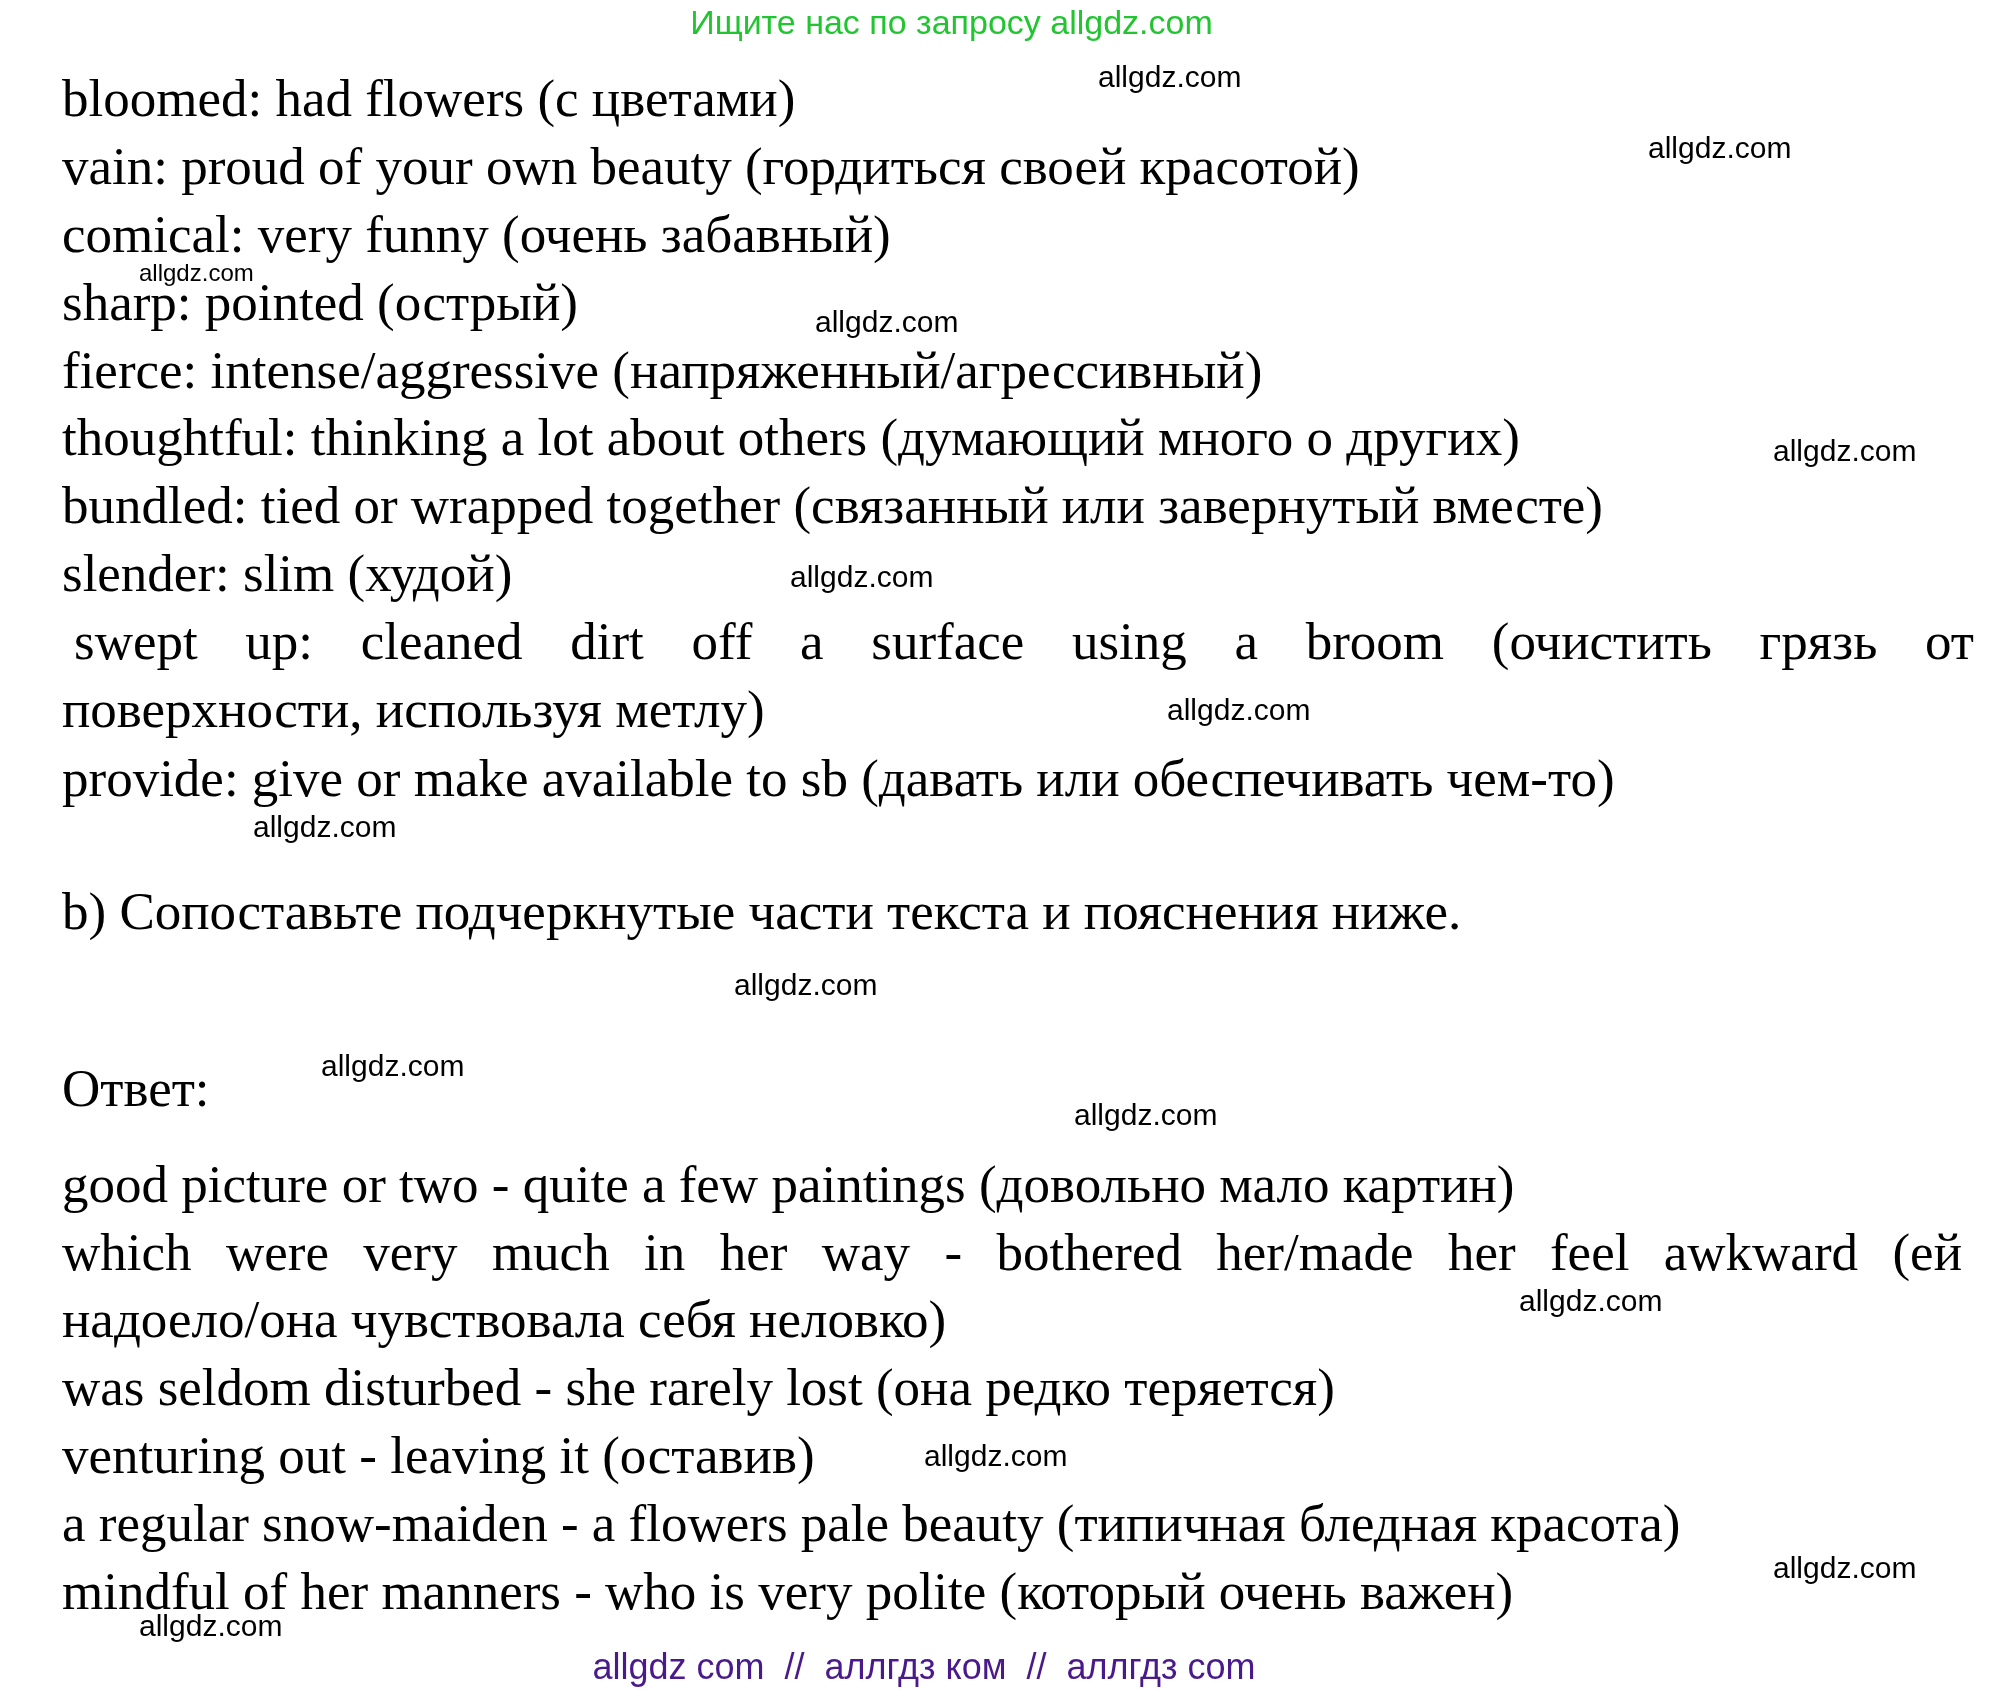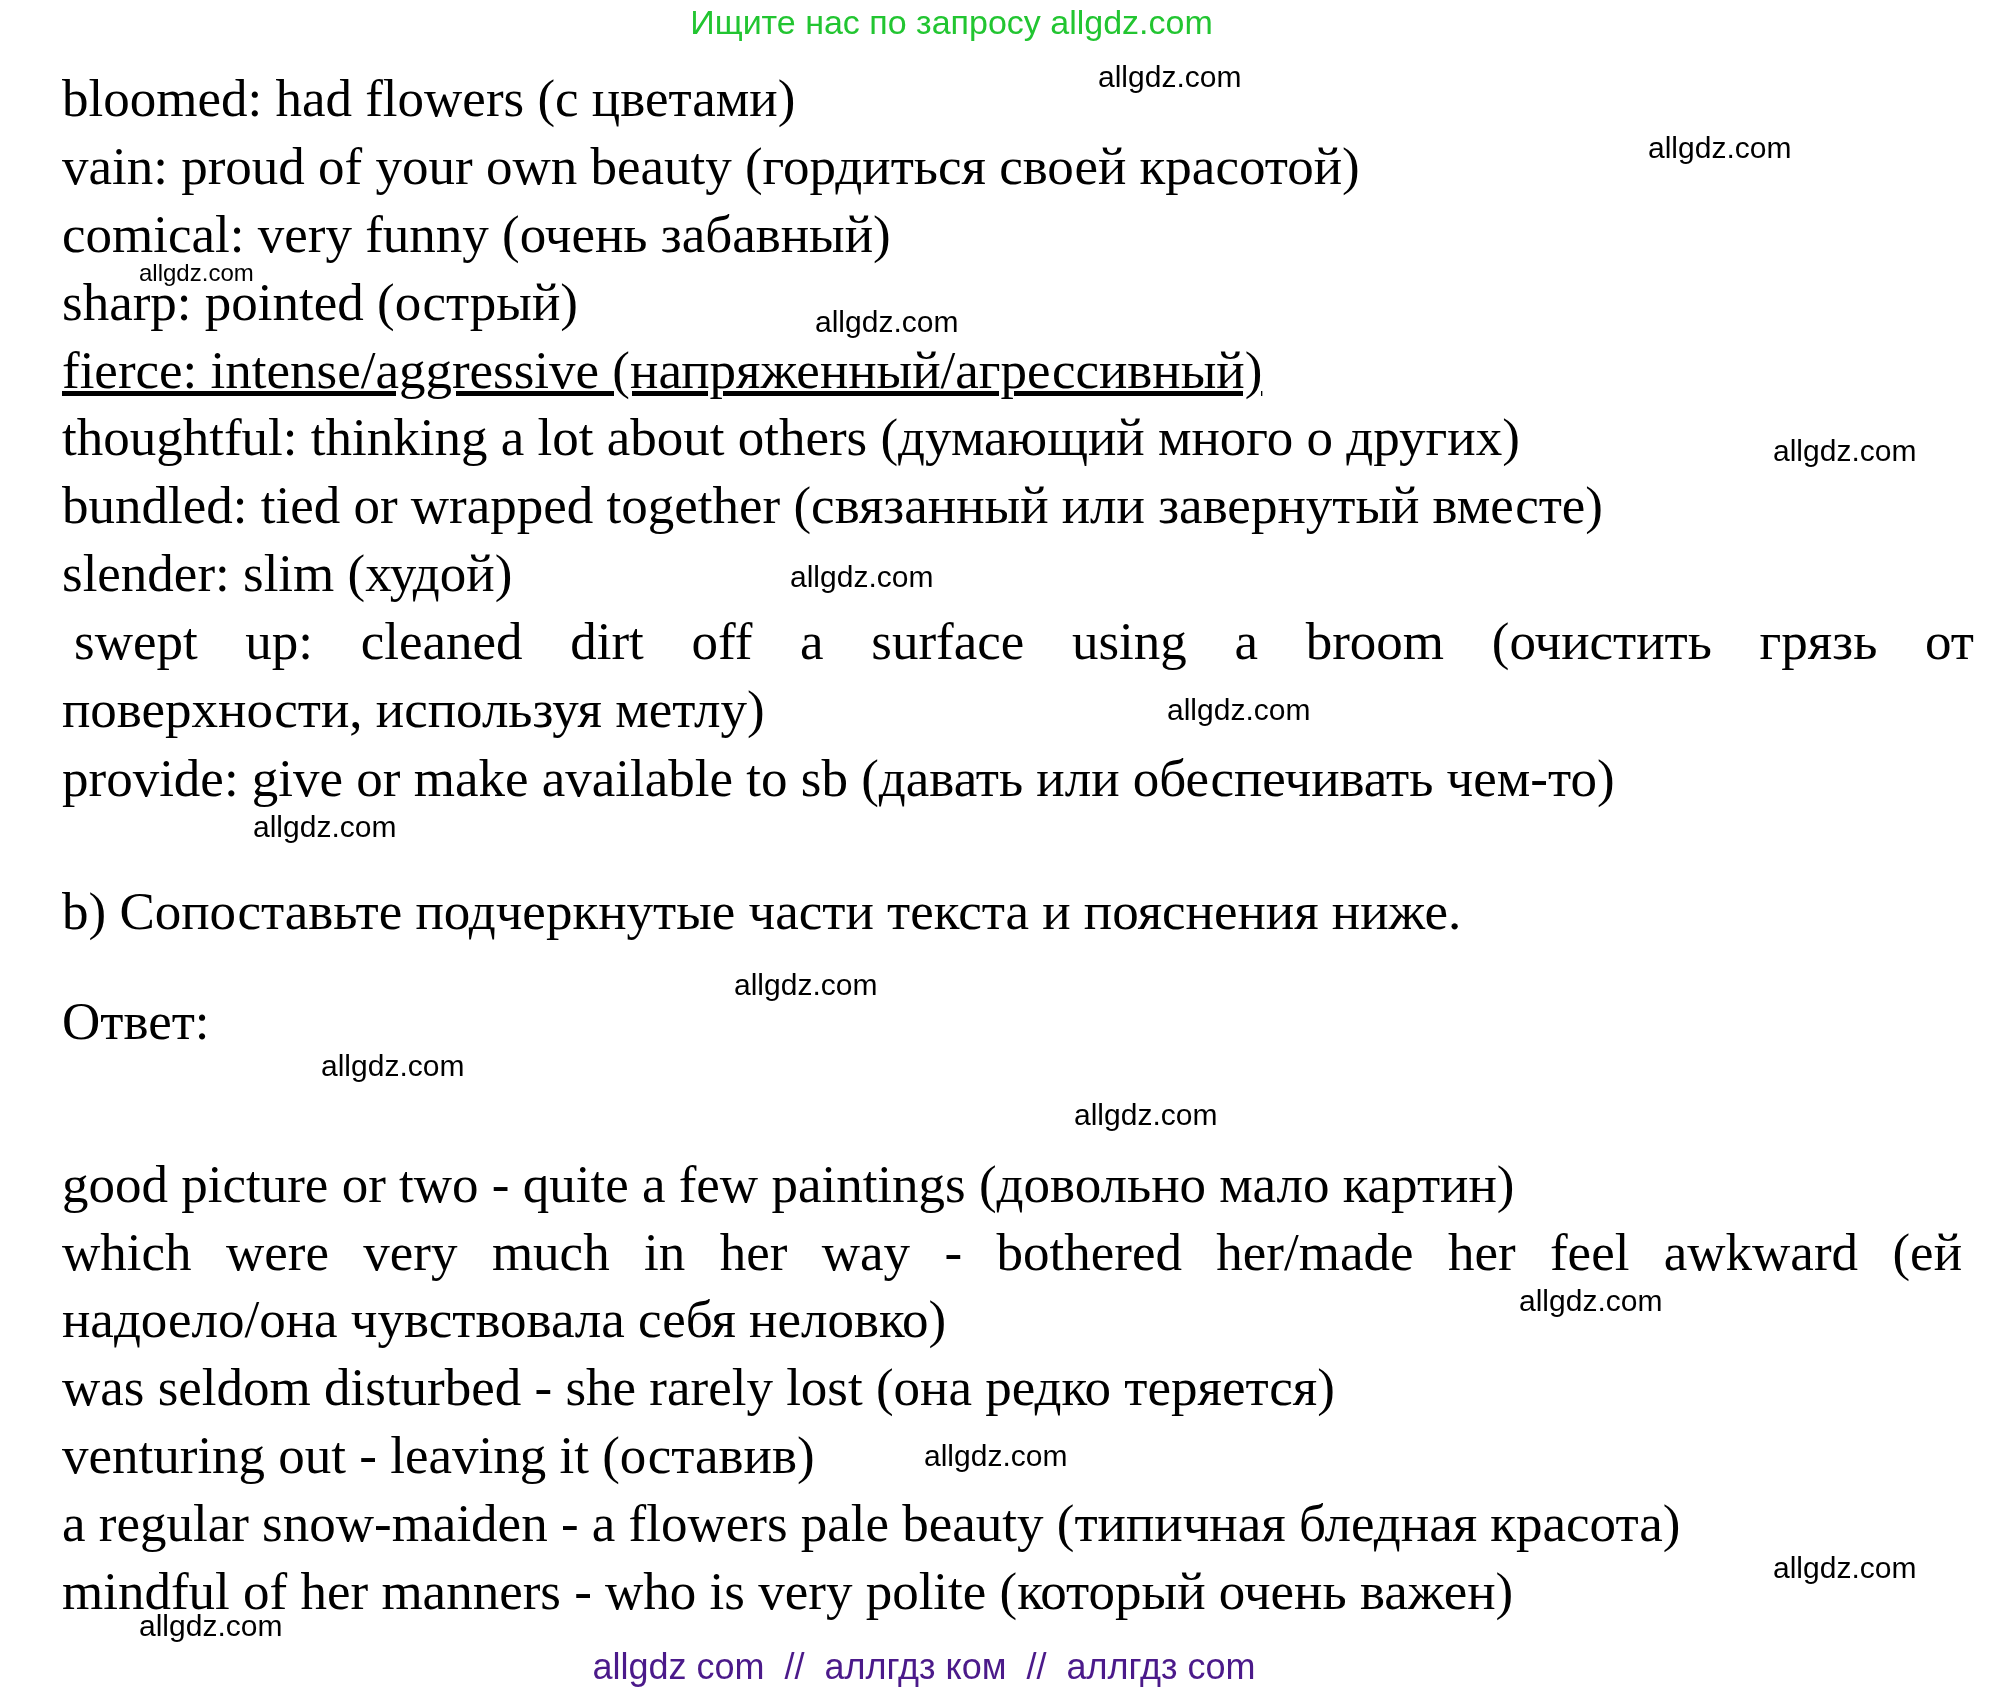--- a/index.html
+++ b/index.html
@@ -62,31 +62,31 @@
   </style>
 </head>
 <body>
 
 <div class="header">Ищите нас по запросу allgdz.com</div>
 
 <div class="line" style="top:68px;">bloomed: had flowers (с цветами)</div>
 <div class="line" style="top:136px;">vain: proud of your own beauty (гордиться своей красотой)</div>
 <div class="line" style="top:204px;">comical: very funny (очень забавный)</div>
 <div class="line" style="top:272px;">sharp: pointed (острый)</div>
-<div class="line" style="top:340px;text-decoration:underline;">fierce: intense/aggressive (напряженный/агрессивный)</div>
+<div class="line" style="top:340px;">fierce: intense/aggressive (напряженный/агрессивный)</div>
 <div class="line" style="top:407px;">thoughtful: thinking a lot about others (думающий много о других)</div>
 <div class="line" style="top:475px;">bundled: tied or wrapped together (связанный или завернутый вместе)</div>
 <div class="line" style="top:543px;">slender: slim (худой)</div>
 <div class="line justify" style="top:611px;margin-left:12px;">swept up: cleaned dirt off a surface using a broom (очистить грязь от</div>
 <div class="line" style="top:679px;">поверхности, используя метлу)</div>
 <div class="line" style="top:748px;">provide: give or make available to sb (давать или обеспечивать чем-то)</div>
 
 <div class="line" style="top:881px;">b) Сопоставьте подчеркнутые части текста и пояснения ниже.</div>
 
-<div class="line" style="top:991px;">Ответ:</div>
+<div class="line" style="top:1058px;">Ответ:</div>
 
 <div class="line" style="top:1154px;">good picture or two - quite a few paintings (довольно мало картин)</div>
 <div class="line justify" style="top:1222px;">which were very much in her way - bothered her/made her feel awkward (ей</div>
 <div class="line" style="top:1289px;">надоело/она чувствовала себя неловко)</div>
 <div class="line" style="top:1357px;">was seldom disturbed - she rarely lost (она редко теряется)</div>
 <div class="line" style="top:1425px;">venturing out - leaving it (оставив)</div>
 <div class="line" style="top:1493px;">a regular snow-maiden - a flowers pale beauty (типичная бледная красота)</div>
 <div class="line" style="top:1561px;">mindful of her manners - who is very polite (который очень важен)</div>
 
 <div class="wm" style="left:1098px; top:60px;">allgdz.com</div>

